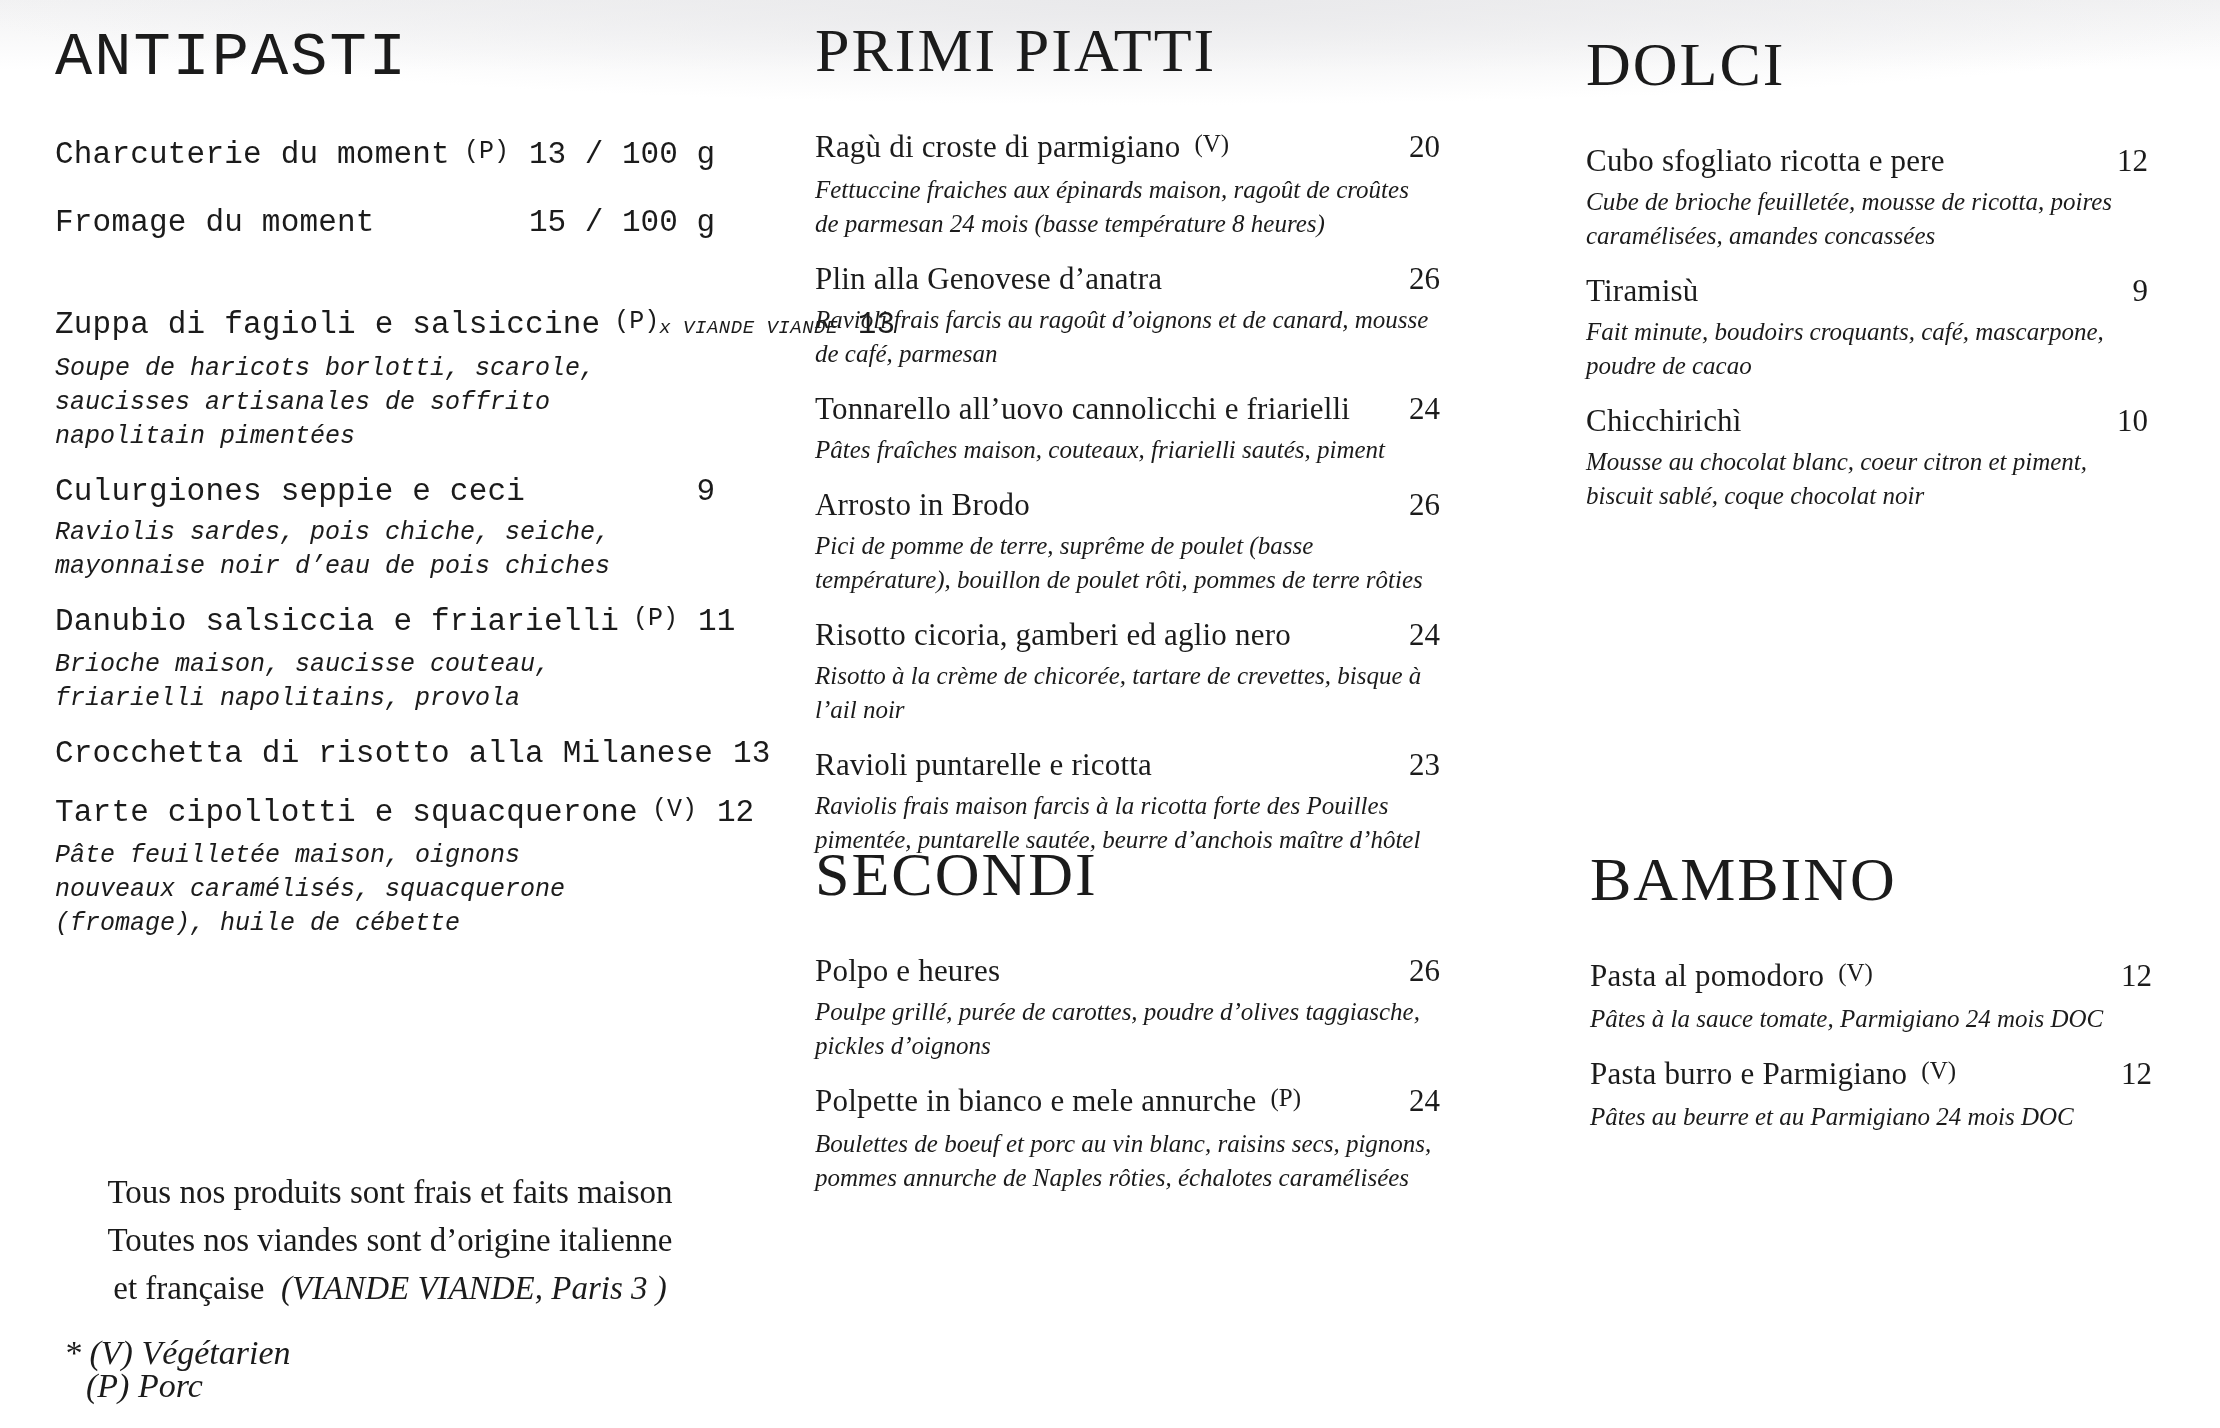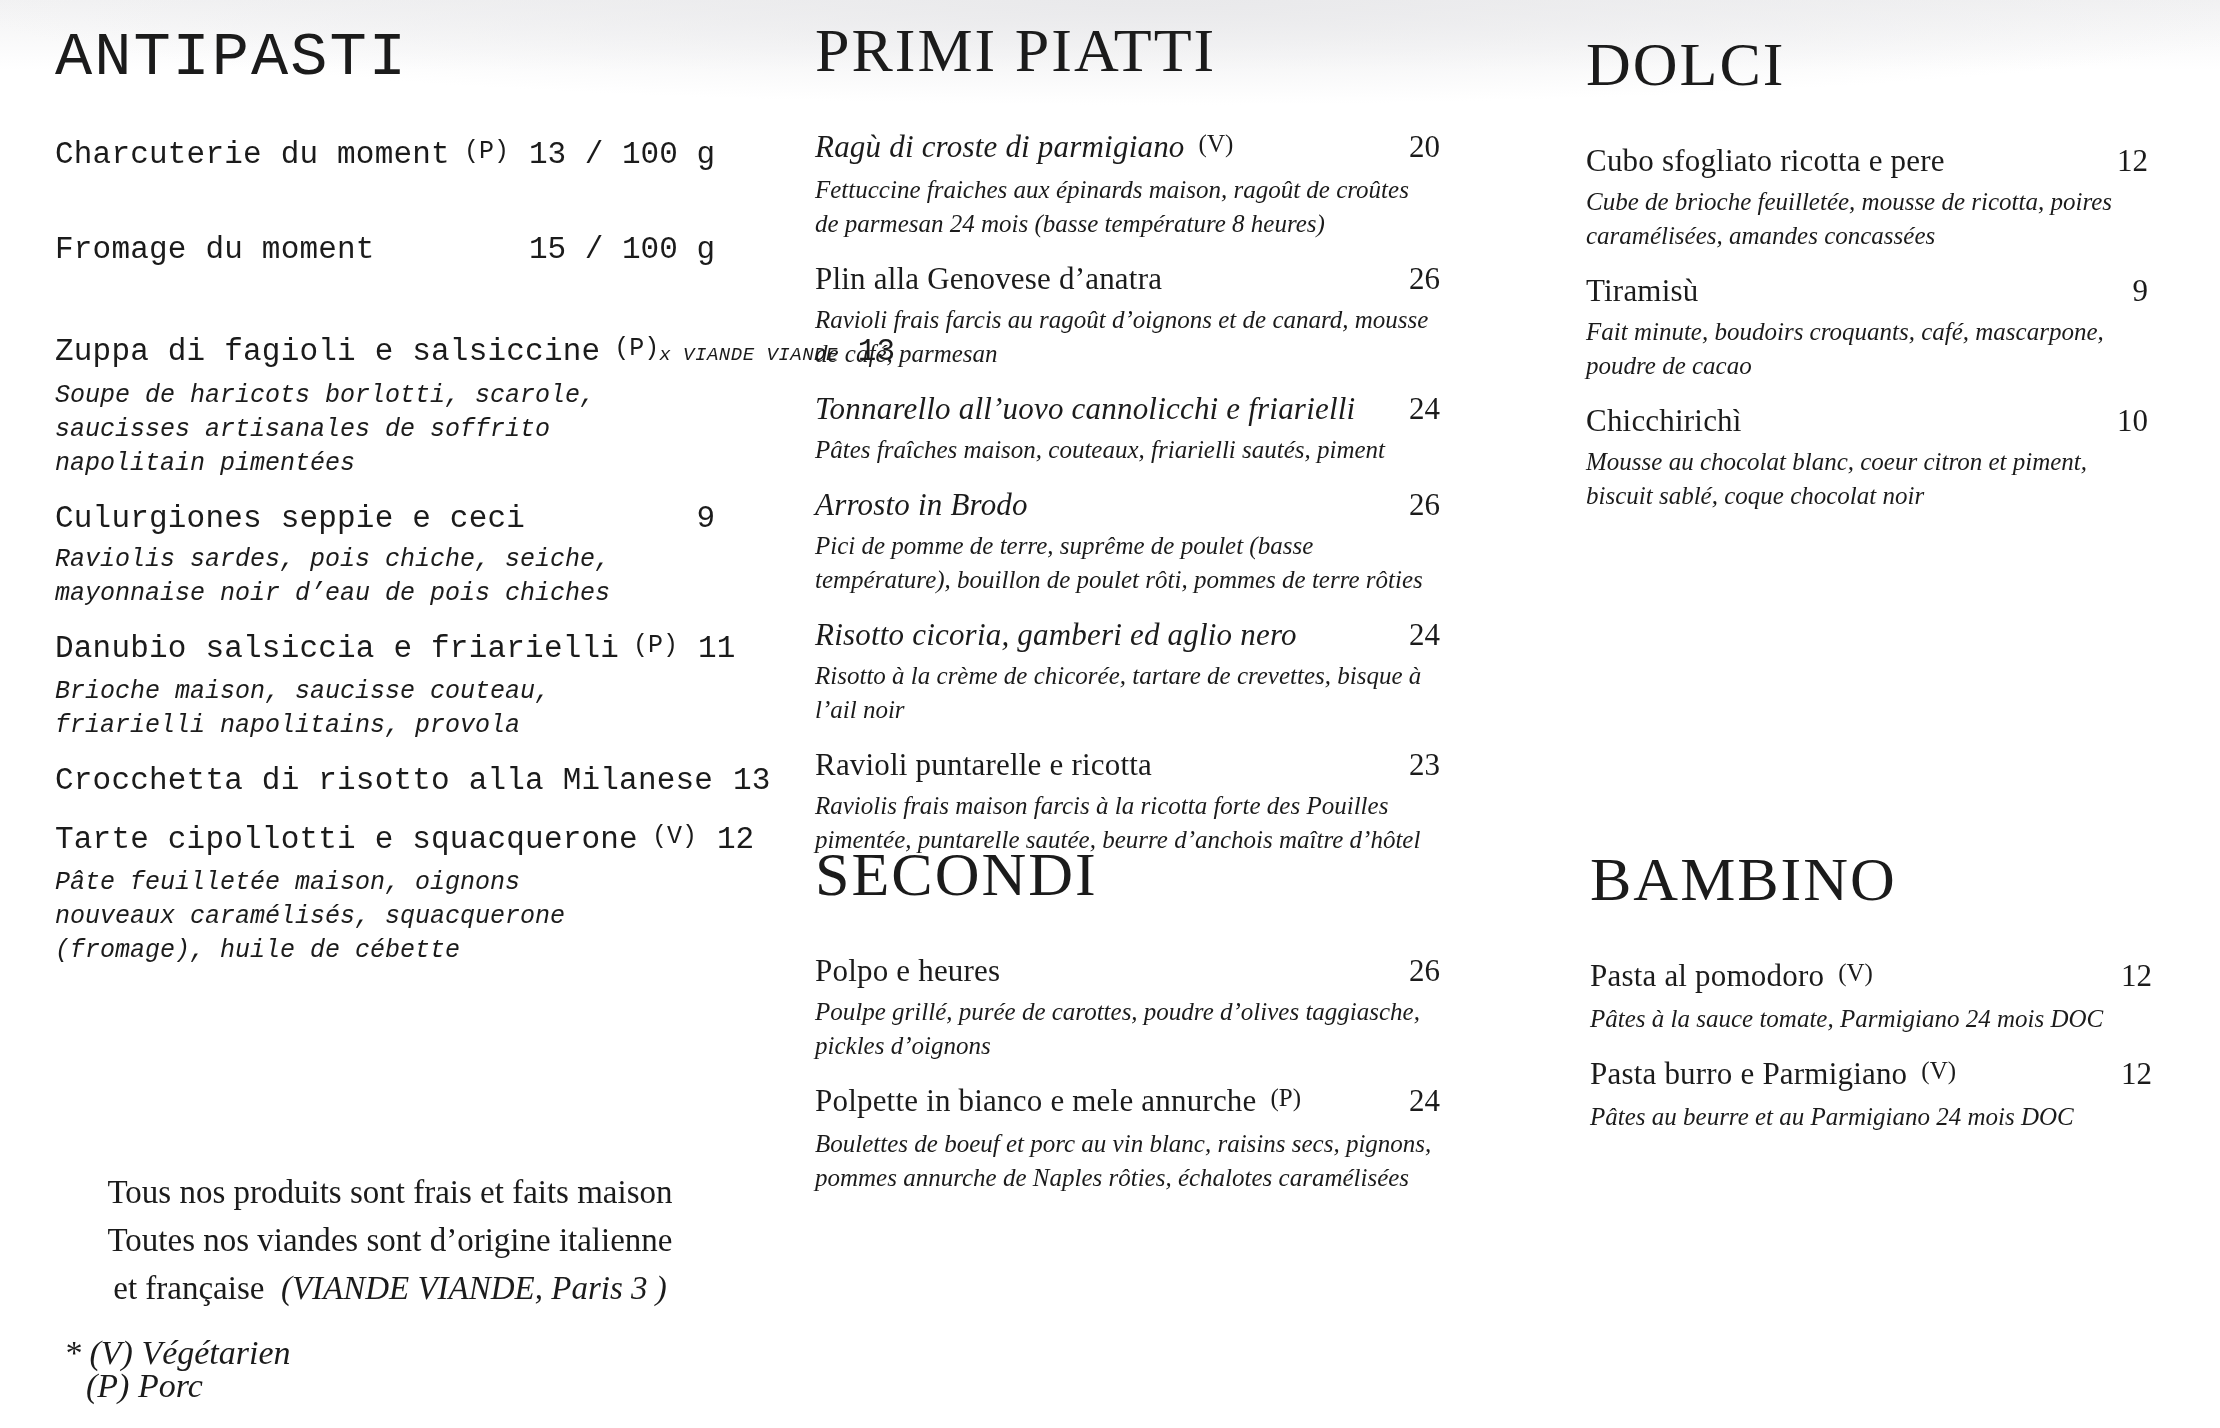--- a/index.html
+++ b/index.html
@@ -33,35 +33,35 @@
   .item-line {
     display: flex;
     align-items: baseline;
     line-height: 42px;
   }
   .item-name {
     font-size: 31px;
     letter-spacing: 0.2px;
     white-space: nowrap;
   }
-  .item-name.italic { font-style: italic; }
+  .item-name.italic { }
   .badge { font-size: 25px; margin-left: 14px; position: relative; top: -5px; white-space: nowrap; }
   .note  { font-size: 19px; font-style: italic; letter-spacing: 0.5px; white-space: nowrap; }
   .price { margin-left: auto; font-size: 31px; white-space: nowrap; padding-left: 20px; }
   .desc {
     font-style: italic;
     font-size: 25px;
     line-height: 34px;
     margin-top: 3px;
   }
   .col-antipasti .desc { max-width: 600px; }
   .col-primi .desc, .col-secondi .desc { max-width: 620px; }
   .col-dolci .desc, .col-bambino .desc { max-width: 540px; font-style: italic; }
 
-  .item.gap-small { margin-bottom: 51px; text-align: center; }   
+  .item.gap-small { margin-bottom: 24px; text-align: center; }   
   .item.gap-large { margin-bottom: 60px; }   
 
   .footer {
     position: absolute;
     left: 50px;
     top: 1168px;
     width: 680px;
   }
   .footer-lines { text-align: center; }
   .footer-line { font-size: 33px; line-height: 48px; }

